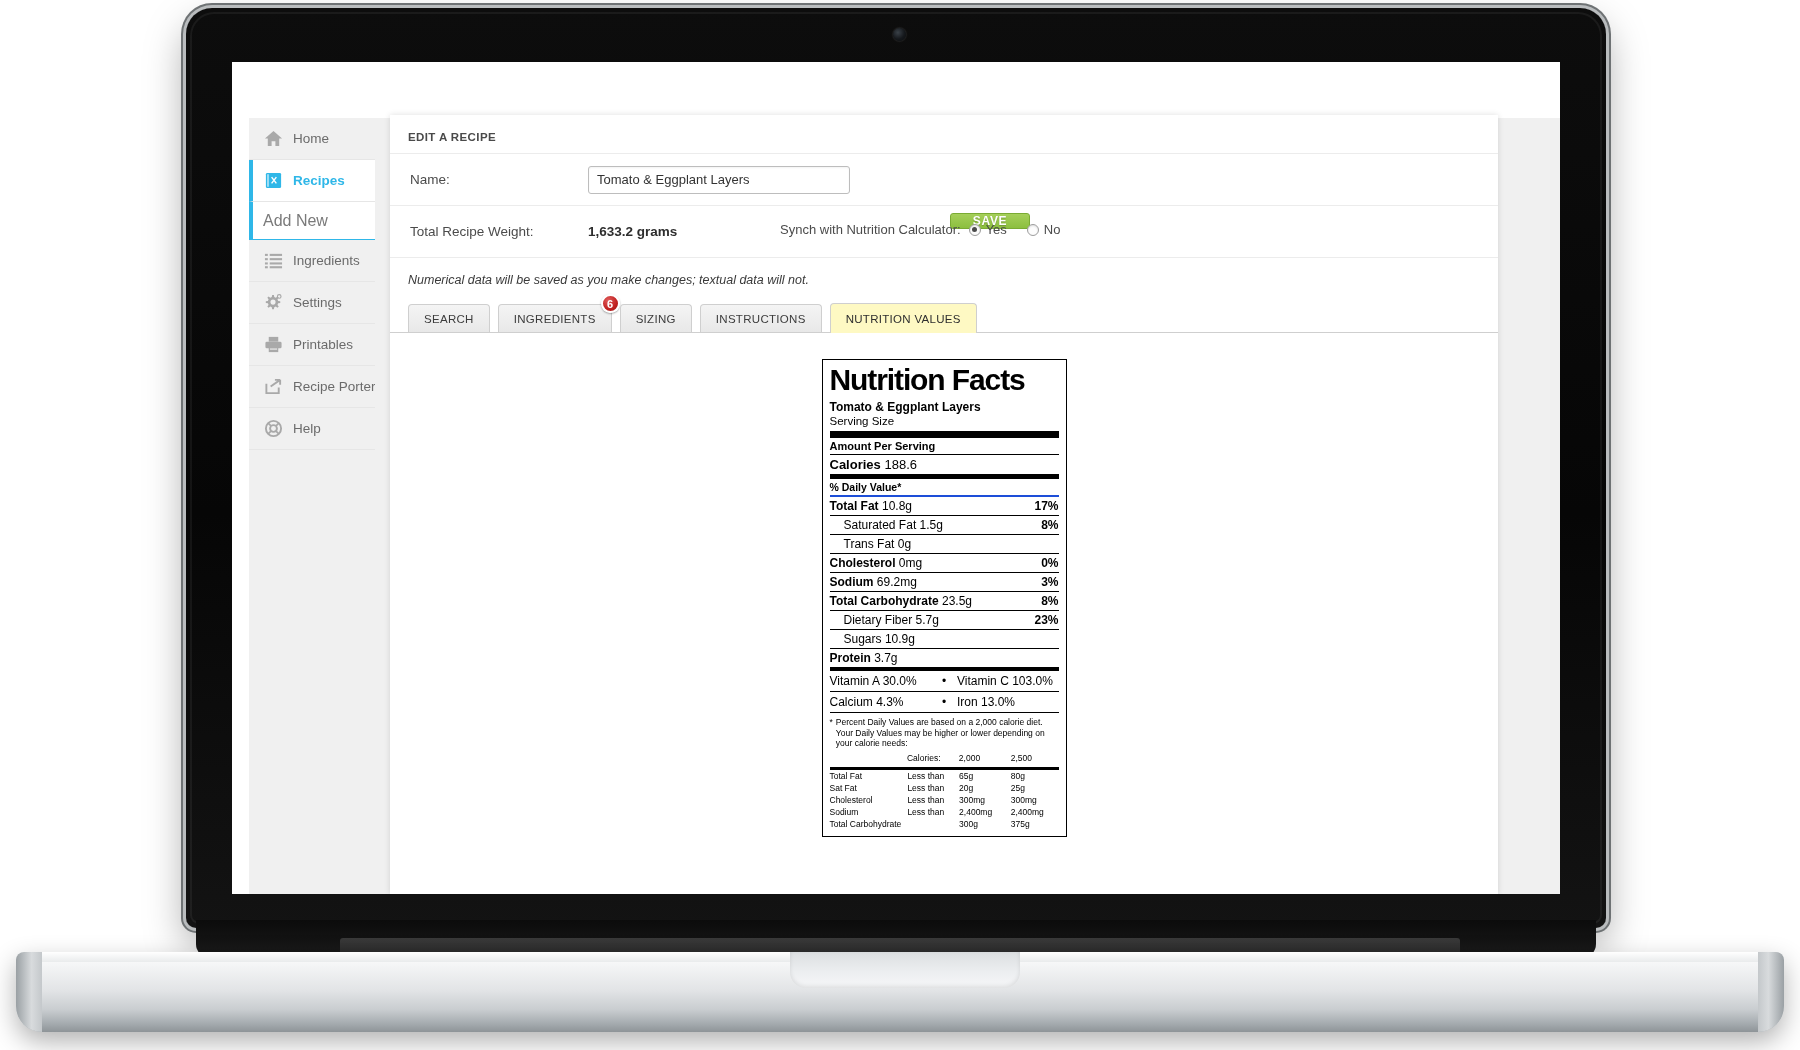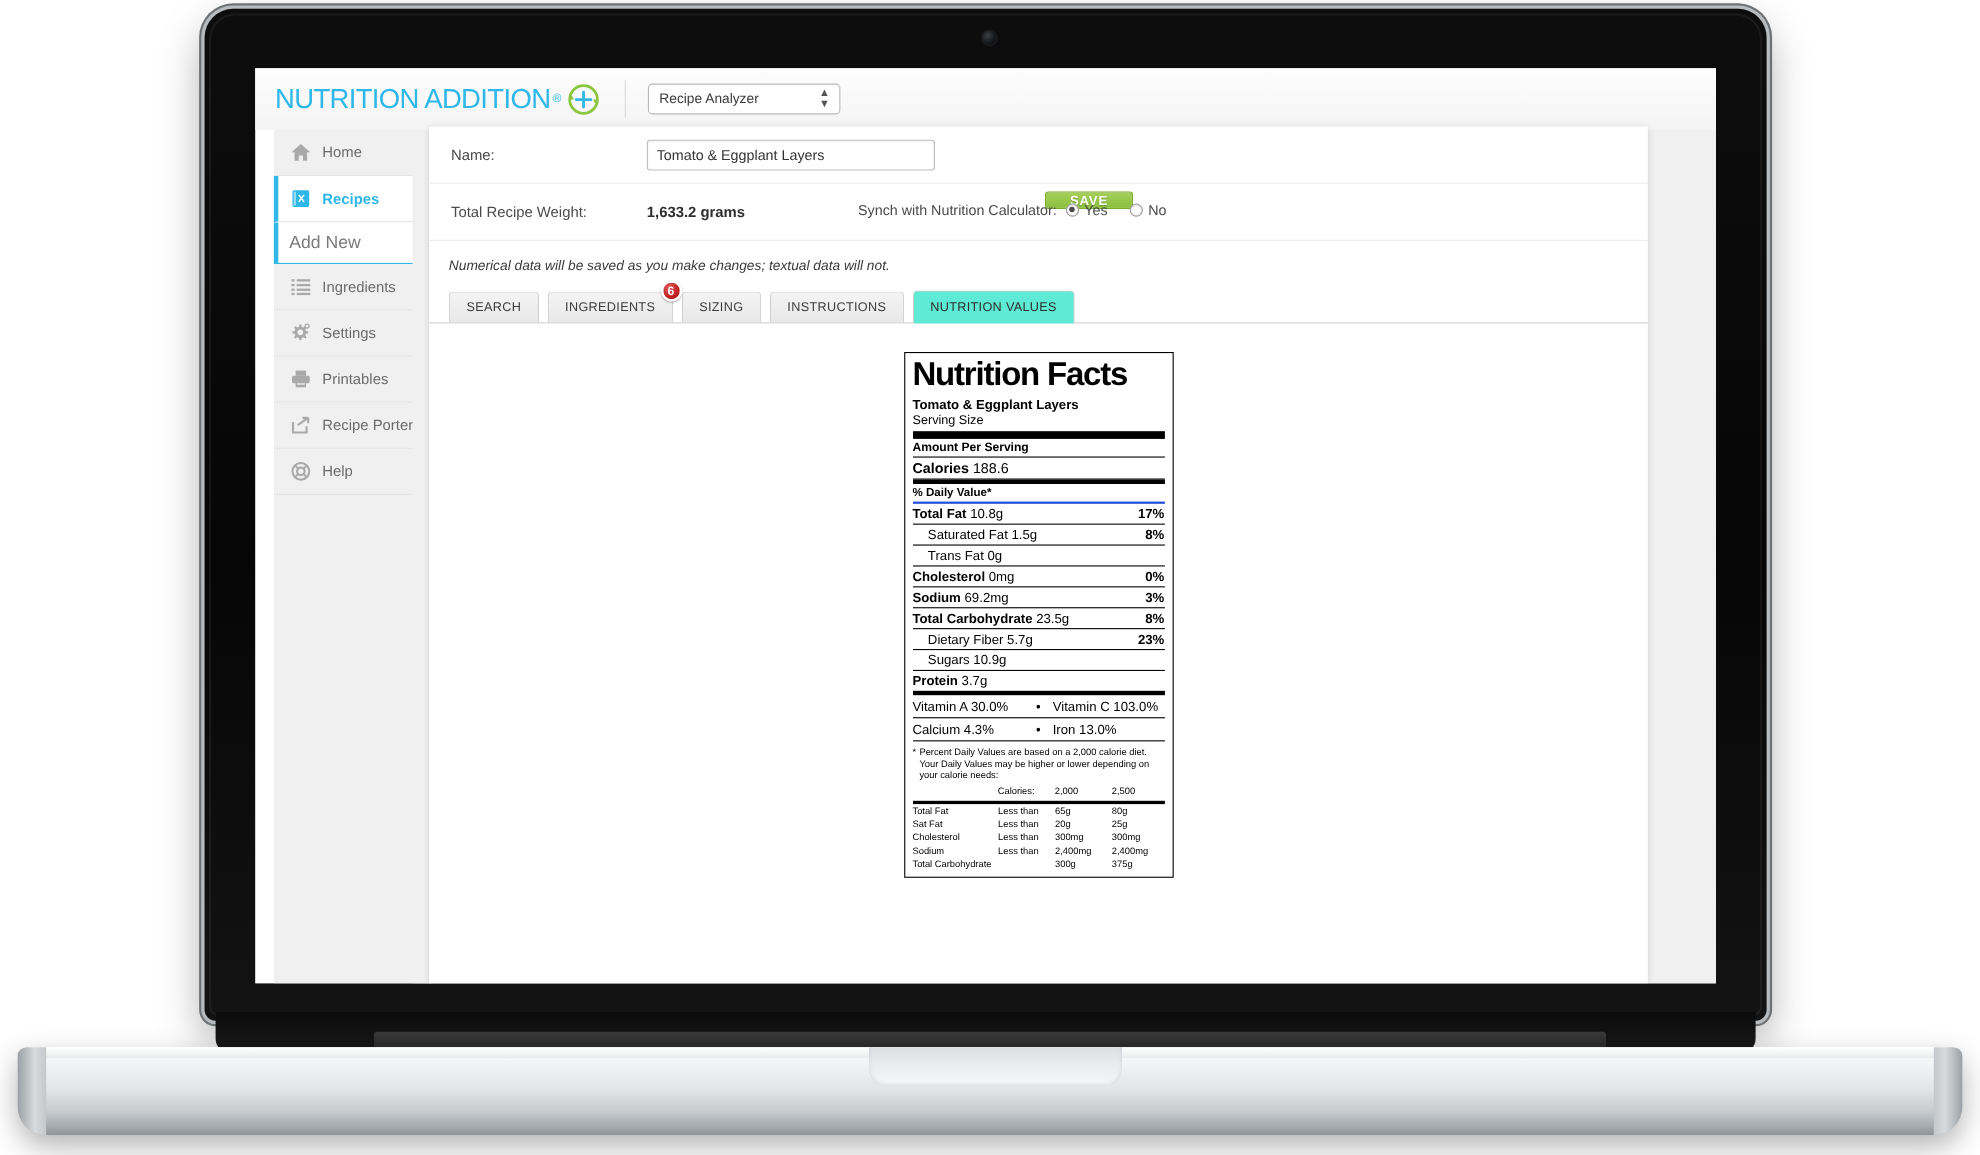--- a/index.html
+++ b/index.html
@@ -201,21 +201,21 @@
     border-bottom: 1px solid #cfcfcf; height: 40px;
   }
   .tab {
     height: 28px; padding: 0 15px; display:flex; align-items:center;
     font-size: 11.5px; color:#3c3c3c; letter-spacing:.3px;
     background: linear-gradient(180deg,#f4f4f4 0%, #e8e8e8 100%);
     border:1px solid #cfcfcf; border-bottom:none;
     border-radius: 4px 4px 0 0; position:relative; white-space:nowrap;
   }
   .tab.active {
-    background:#5eead4; height: 30px; color:#2e2e2e;
+    background:#fef9c3; height: 30px; color:#2e2e2e;
     box-shadow: 0 1px 0 #fff;
     margin-bottom:-1px;
     margin-top:16px;
   }
   .tab-badge {
     position:absolute; right: -9px; top: -11px;
     width: 19px; height: 19px; border-radius:50%;
     background: radial-gradient(circle at 35% 30%, #e05b5b 0%, #c0201f 60%, #9c1615 100%);
     border: 2px solid #fff;
     color:#fff; font-size: 11px; font-weight:700;
@@ -275,39 +275,20 @@
 <body>
 
 <div id="stage">
 
   <div class="laptop-lid"></div>
   <div class="lid-inner-edge"></div>
   <div class="camera"></div>
 
   <div class="screen">
 
-    <div class="app-topbar">
-      <div class="brand">
-        <span class="brand-text">NUTRITION ADDITION</span>
-          <span class="brand-reg">®</span>
-        <span class="brand-plus">
-          <svg width="31" height="31" viewBox="0 0 32 32">
-            <circle cx="16" cy="16" r="13" fill="none" stroke="#8cc63f" stroke-width="2.6"></circle>
-            <path d="M16 9 L16 23 M9 16 L23 16" stroke="#2fb7e8" stroke-width="2.6" stroke-linecap="round"></path>
-            <path d="M5 12 L3 16 L7 16 Z" fill="#8cc63f"></path>
-            <path d="M27 20 L29 16 L25 16 Z" fill="#8cc63f"></path>
-          </svg>
-        </span>
-      </div>
-      <div class="topbar-divider"></div>
-      <div class="analyzer-select">
-        <span>Recipe Analyzer</span>
-        <span class="updown">▲<br>▼</span>
-      </div>
-    </div>
 
     <div class="sidebar">
 
       <div class="nav-item">
         <span class="ico">
           <svg width="19" height="19" viewBox="0 0 20 20">
               <path d="M10 2 L19 10 L16 10 L16 18 L12 18 L12 13 L8 13 L8 18 L4 18 L4 10 L1 10 Z" fill="#a9a9a9"></path>
             </svg>
         </span>
         <span>Home</span>
@@ -388,20 +369,21 @@
           </svg>
         </span>
         <span>Help</span>
       </div>
     </div>
 
     <div class="content">
       <div class="card">
 
 
+        <div class="section-label">EDIT A RECIPE</div>
 
         <div class="form-row">
           <div class="form-label">Name:</div>
           <div class="text-input" placeholder="Recipe name">Tomato &amp; Eggplant Layers</div>
           <div class="save-btn">SAVE</div>
         </div>
 
         <div class="form-row">
           <div class="form-label">Total Recipe Weight:</div>
           <div class="weight-val">1,633.2 grams</div>

